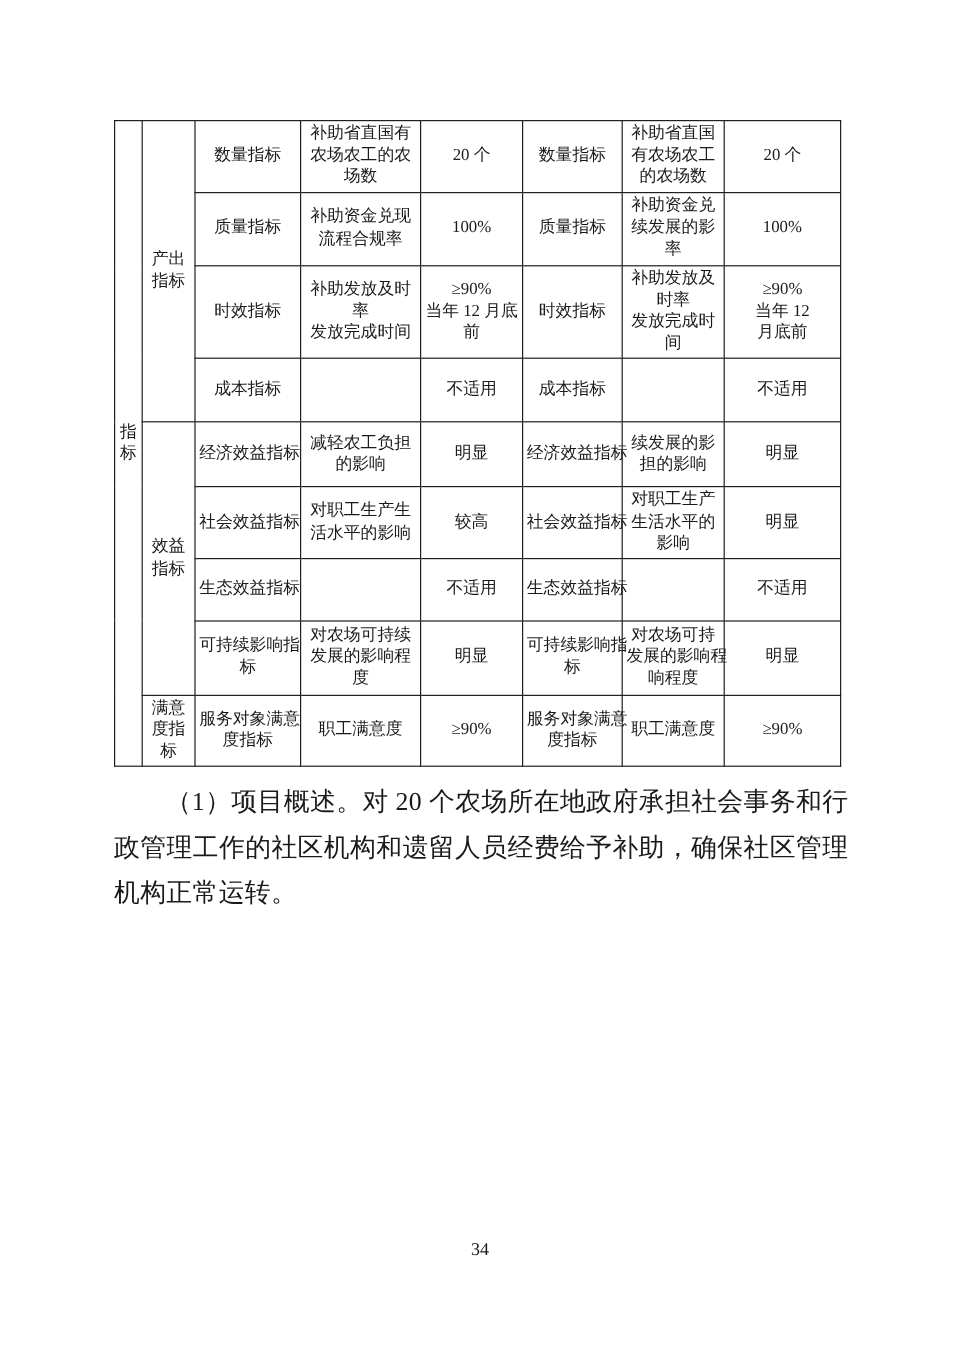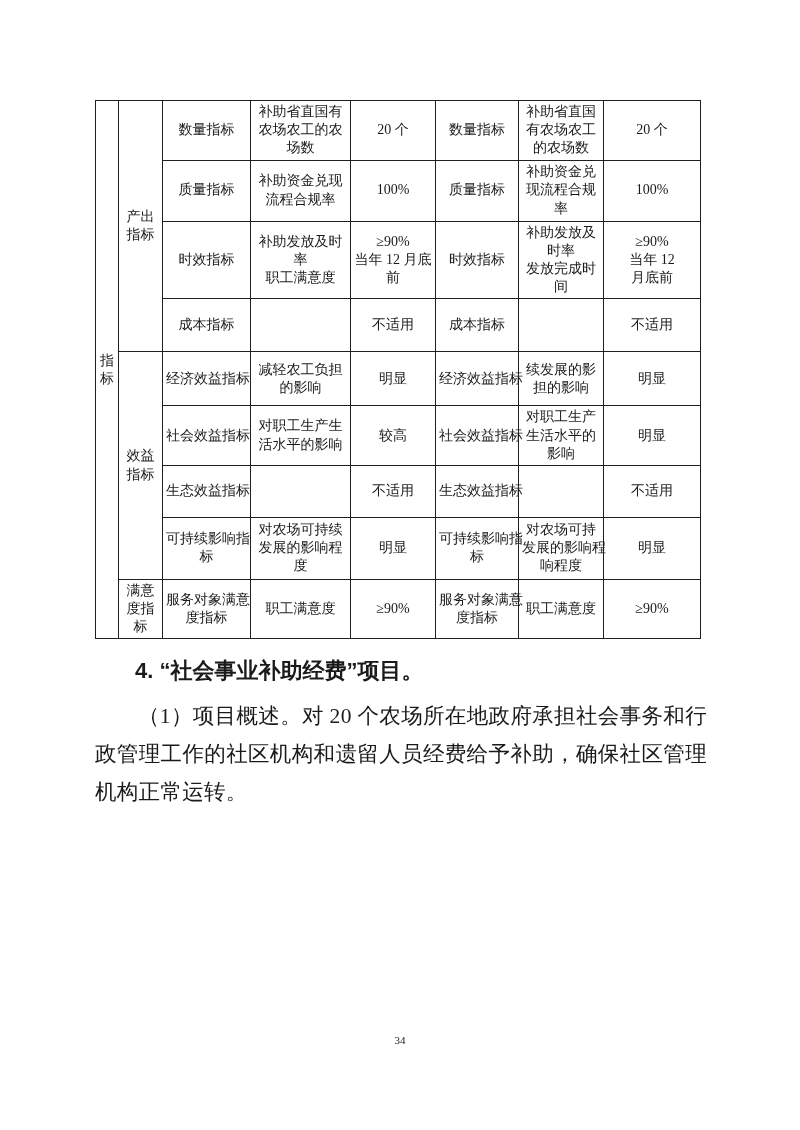--- a/index.html
+++ b/index.html
@@ -65,21 +65,21 @@
     line-height:38px;
     text-align:justify;
     text-indent:2em;
     letter-spacing:0.3px;
   }
   p.body-par + p.body-par{margin-top:0;}
   .page-number{
     position:absolute;
     top:1034px; left:0; width:800px;
     text-align:center;
-    font-size:11px;
+    font-size:15px;
   }
 </style>
 </head>
 <body>
 
 <div class="page">
   <div class="content">
 
     <table class="perf">
       <colgroup>
@@ -109,29 +109,29 @@
 的农场数</td>
           <td>20 个</td>
         </tr>
         <tr class="h2">
           <td>质量指标</td>
           <td class="desc">补助资金兑现
 流程合规率</td>
           <td>100%</td>
           <td>质量指标</td>
           <td class="desc">补助资金兑
-现流程合规
+续发展的影
 率</td>
           <td>100%</td>
         </tr>
         <tr class="h3">
           <td>时效指标</td>
           <td class="desc">补助发放及时
 率
-职工满意度</td>
+发放完成时间</td>
           <td>≥90%
 当年 12 月底
 前</td>
           <td>时效指标</td>
           <td class="desc">补助发放及
 时率
 发放完成时
 间</td>
           <td>≥90%
 当年 12 月底前</td>
@@ -198,20 +198,19 @@
           <td class="desc">职工满意度</td>
           <td>≥90%</td>
           <td>服务对象满意
 度指标</td>
           <td class="desc">职工满意度</td>
           <td>≥90%</td>
         </tr>
       </tbody>
     </table>
 
-    <div class="heading">4. “社会事业补助经费”项目。</div>
 
     <p class="body-par">（1）项目概述。对 20 个农场所在地政府承担社会事务和行政管理工作的社区机构和遗留人员经费给予补助，确保社区管理机构正常运转。</p>
 
   </div>
 
   <div class="page-number">34</div>
 </div>
 
 </body></html>

